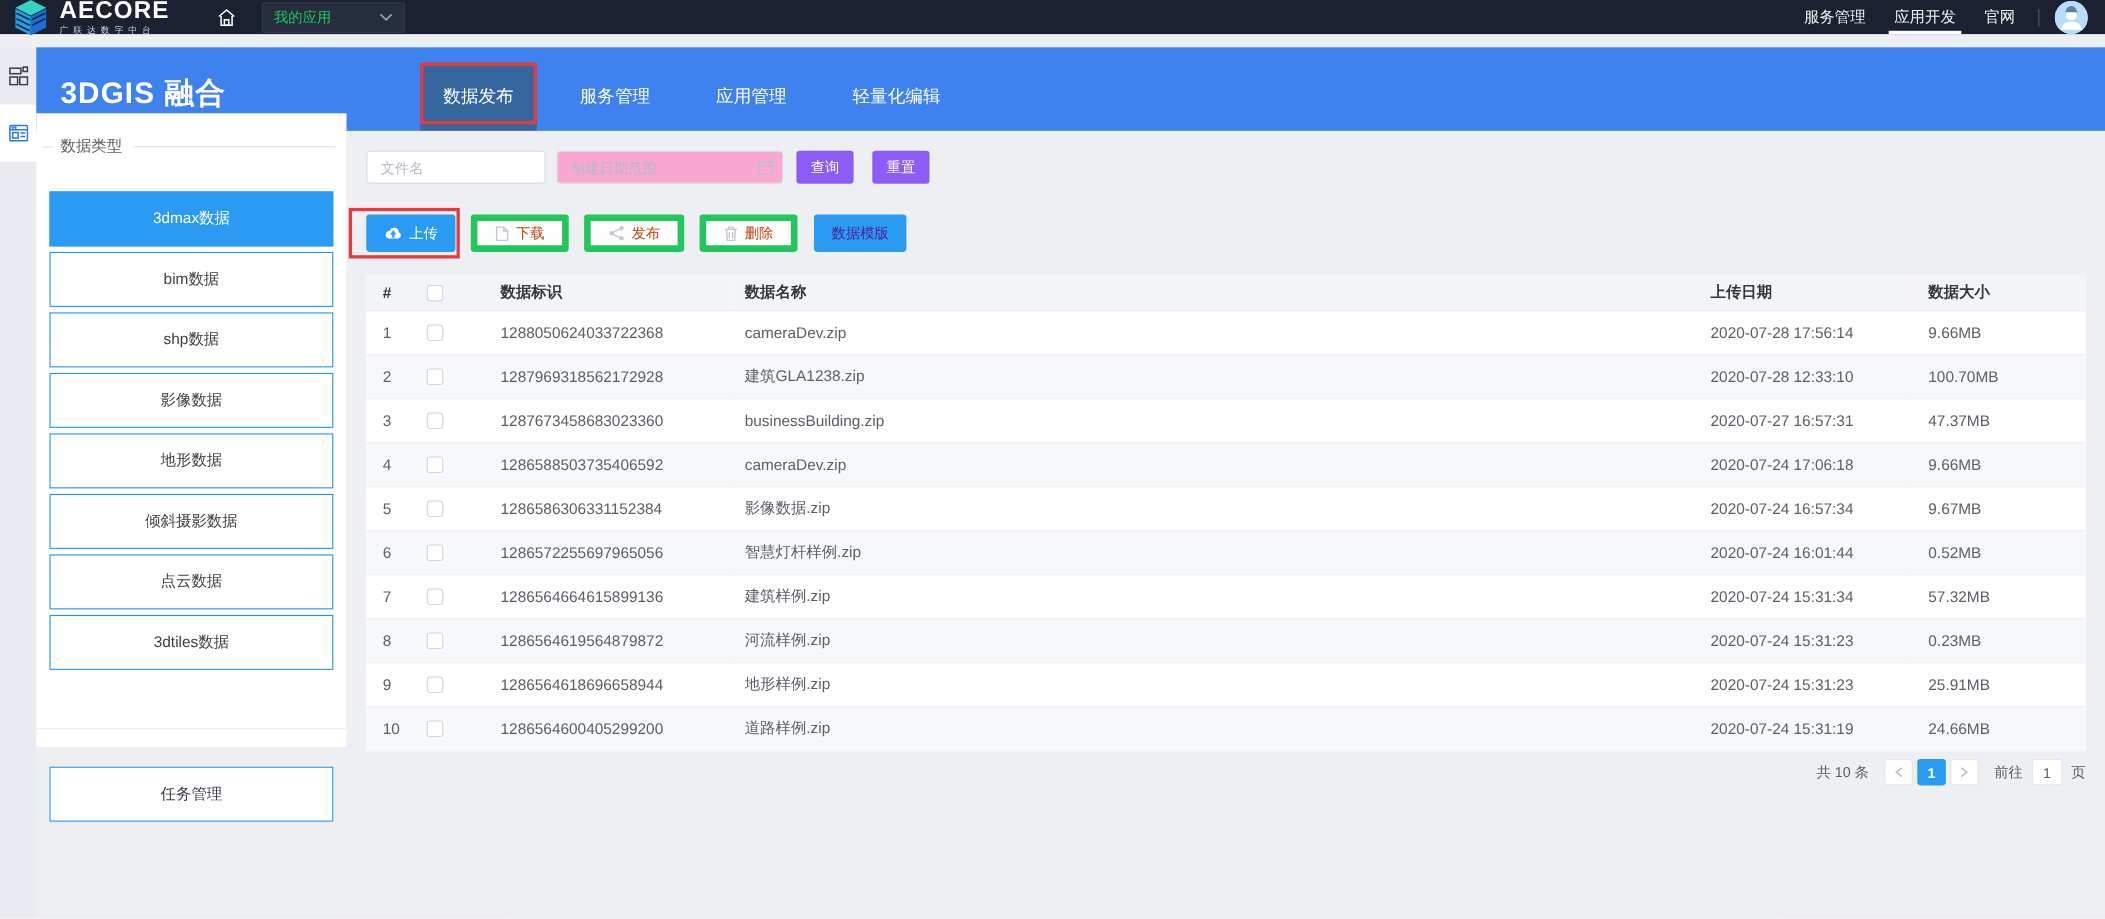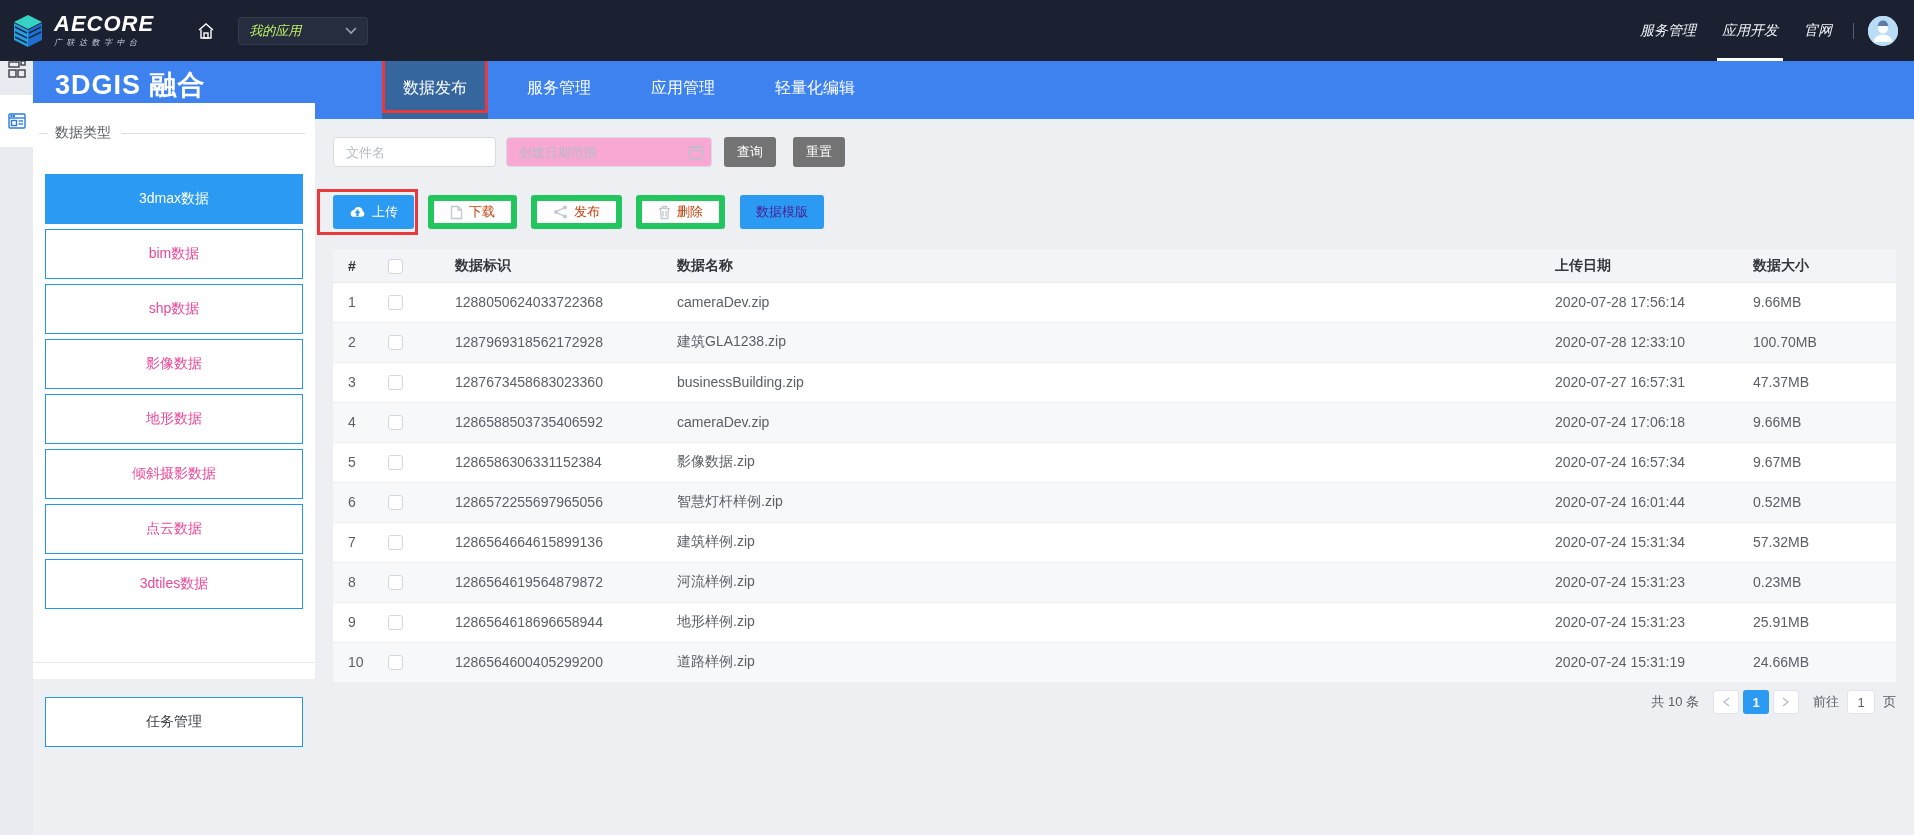--- a/index.html
+++ b/index.html
@@ -1,30 +1,30 @@
 <!DOCTYPE html>
 <html><head>
 <meta charset="utf-8">
 <style>
   * { margin:0; padding:0; box-sizing:border-box; }
   html,body { width:1914px; height:835px; overflow:hidden;
     font-family:"Liberation Sans","DejaVu Sans",sans-serif; }
   .page { position:relative; width:1914px; height:835px; background:#edeff3; }
 
   
-  .topbar { position:absolute; left:0; top:0; width:1914px; height:61px;
-    background:#1b2130; display:flex; align-items:center; color:#fff; z-index:5;font-style:italic; }
+  .topbar { position:absolute; left:0; top:0; width:1914px; height:31px;
+    background:#1b2130; display:flex; align-items:center; color:#fff; z-index:5; }
   .logo-wrap { display:flex; align-items:center; margin-left:10px; }
   .logo-text-col { margin-left:8px; display:flex; flex-direction:column; }
   .logo-title { font-size:22px; font-weight:bold; letter-spacing:1px; line-height:22px; }
   .logo-sub { font-size:8px; letter-spacing:4.5px; color:#c9d2e2; margin-top:2px; }
   .home-btn { margin-left:42px; display:flex; align-items:center; cursor:pointer; }
   .app-select { margin-left:22px; width:130px; height:28px; background:#262d3e;
     border:1px solid #323a4e; border-radius:3px; display:flex; align-items:center;
-    justify-content:space-between; padding:0 10px; font-size:13px; color:#bef264; cursor:pointer; }
+    justify-content:space-between; padding:0 10px; font-size:13px; color:#22c55e; cursor:pointer; }
   .top-spacer { flex:1; }
   .top-links { display:flex; align-items:center; height:100%; }
   .top-link { position:relative; height:100%; display:flex; align-items:center;
     padding:0 13px; font-size:14px; color:#f2f4f8; cursor:pointer; white-space:nowrap; }
   .top-link.active .tl-underline { position:absolute; left:8px; right:8px; bottom:0;
     height:3px; background:#ffffff; }
   .top-divider { width:1px; height:16px; background:rgba(255,255,255,.28); margin:0 14px 0 8px; }
   .avatar { width:30px; height:30px; border-radius:50%; margin-right:16px;
     background:#b9ddf6; display:flex; align-items:center; justify-content:center; cursor:pointer; }
 
@@ -45,42 +45,42 @@
     border:3px solid #e8393c; pointer-events:none; }
 
   
   .sidebar { position:absolute; left:33px; top:103px; width:282px; height:576px; background:#ffffff; }
   .side-title-row { display:flex; align-items:center; margin:21px 10px 0 6px; color:#5a5e66; font-size:14px; }
   .side-title-row::before { content:""; width:9px; height:1px; background:#dcdfe6; margin-right:7px; }
   .side-title-row::after { content:""; flex:1; height:1px; background:#dcdfe6; margin-left:10px; }
   .side-list { margin:32px 12px 0 12px; }
   .side-btn { width:258px; height:50px; margin-bottom:5px; background:#fff;
     border:1px solid #2196f3; display:flex; align-items:center; justify-content:center;
-    font-size:14px; color:#ec4899; cursor:pointer; }
+    font-size:14px; color:#404040; cursor:pointer; }
   .side-btn.active { background:#2b9af3; border-color:#2b9af3; color:#fff; }
   .side-divider { position:absolute; left:0; right:0; top:559px; height:1px; background:#e7e9ee; }
   .task-btn { position:absolute; left:12px; top:594px; width:258px; height:50px; background:#fff;
     border:1px solid #2196f3; display:flex; align-items:center; justify-content:center;
     font-size:14px; color:#3a3f47; cursor:pointer; }
 
   
   .main { position:absolute; left:315px; top:119px; width:1599px; height:716px; background:#edeff3; }
 
   .filters { position:absolute; left:18px; top:18px; display:flex; align-items:center; }
   .txt-input { width:163px; height:30px; border:1px solid #d7dbe2; border-radius:4px;
     background:#fff; padding:0 12px; font-size:13px; color:#3a3f47;
     font-family:"Liberation Sans","DejaVu Sans",sans-serif; }
   .txt-input::placeholder { color:#b4bac4; }
   .date-wrap { position:relative; margin-left:10px; }
   .date-input { width:206px; height:30px; border:1px solid #d7dbe2; border-radius:4px;
     background:#f9a8d4; padding:0 30px 0 12px; font-size:13px; color:#3a3f47;
     font-family:"Liberation Sans","DejaVu Sans",sans-serif; }
   .date-input::placeholder { color:#b4bac4; }
   .date-icon { position:absolute; right:8px; top:7px; cursor:pointer; }
-  .btn-blue { height:30px; padding:0 13px; margin-left:12px; background:#737373; border:none;
+  .btn-blue { height:30px; padding:0 13px; margin-left:12px; background:#8b5cf6; border:none;
     border-radius:3px; color:#fff; font-size:13px; cursor:pointer; white-space:nowrap;
     font-family:Liberation Serif, serif;text-align:right; }
   .btn-blue + .btn-blue { margin-left:17px; }
 
   .toolbar { position:absolute; left:18px; top:76px; display:flex; align-items:center; }
   .tb-btn { height:34px; display:flex; align-items:center; gap:6px; padding:0 16px;
     border-radius:3px; font-size:13px; cursor:pointer; white-space:nowrap;
     font-family:"Liberation Sans","DejaVu Sans",sans-serif;text-align:right; }
   .tb-upload { position:relative; background:#2b9af3; border:none; color:#fff; }
   .tb-upload .anno-box2 { position:absolute; left:-16px; top:-6px; right:-4px; bottom:-6px;

